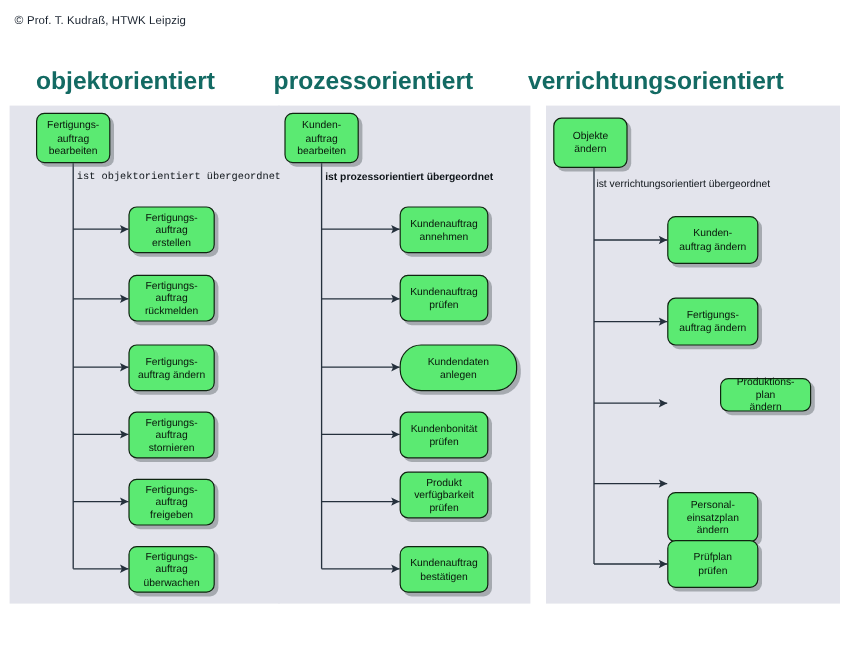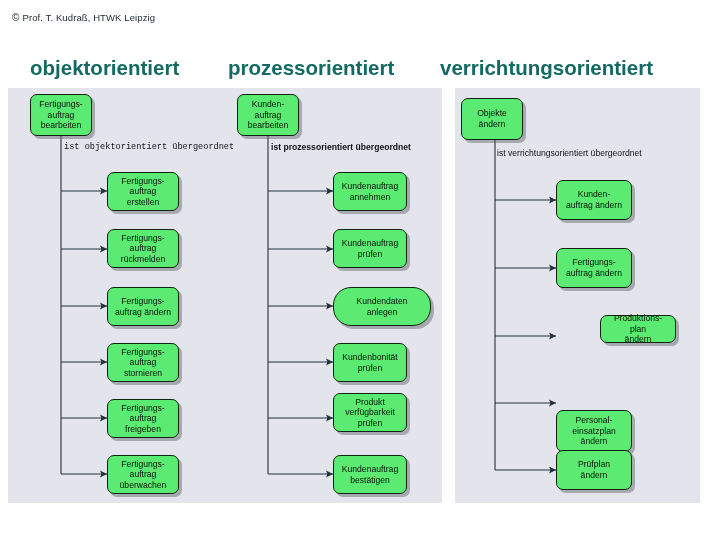--- a/index.html
+++ b/index.html
@@ -230,17 +230,17 @@
 plan
 ändern</span>
       </div>
     <div class="node" style="left:101px;top:294px;width:76px;height:42px;margin-top:28px;">
       <span>Personal-
 einsatzplan
 ändern</span>
       </div>
     <div class="node" style="left:101px;top:362px;width:76px;height:40px;">
       <span>Prüfplan
-ändern</span>
+prüfen</span>
       </div>
   </div>
 
 </div>
 
 </body></html>

